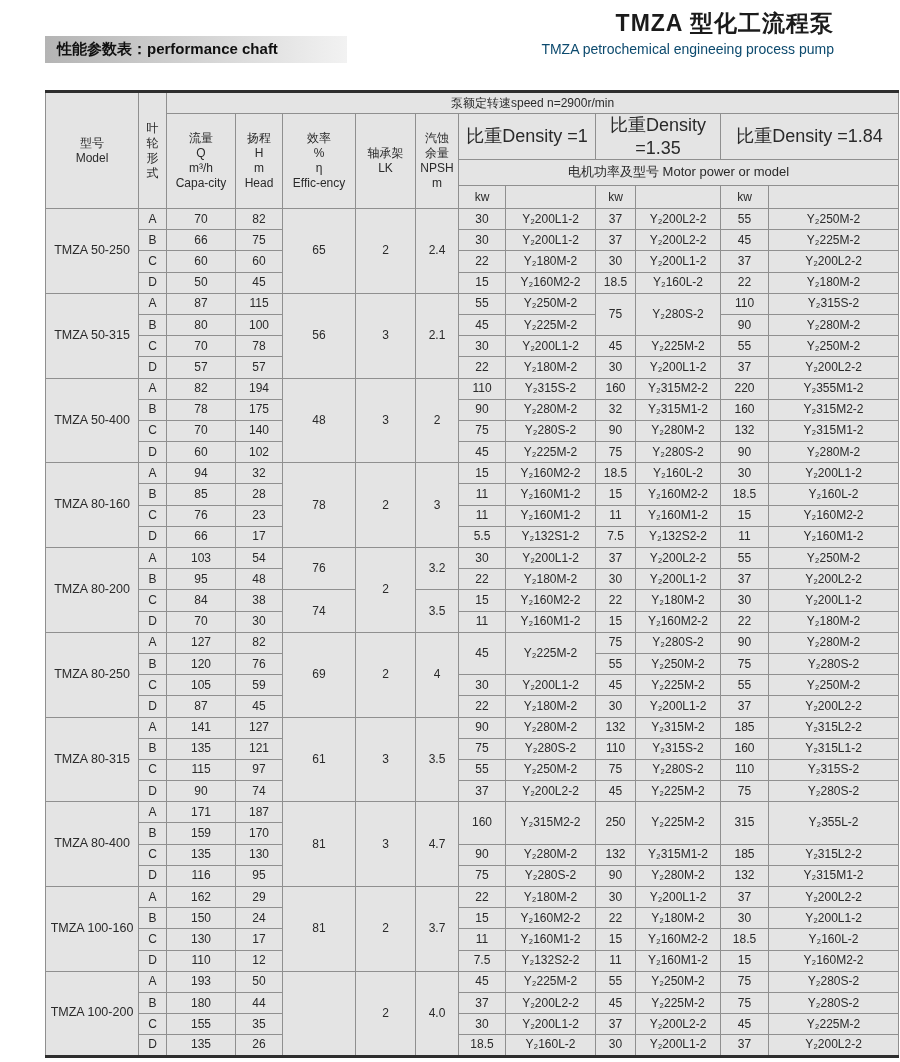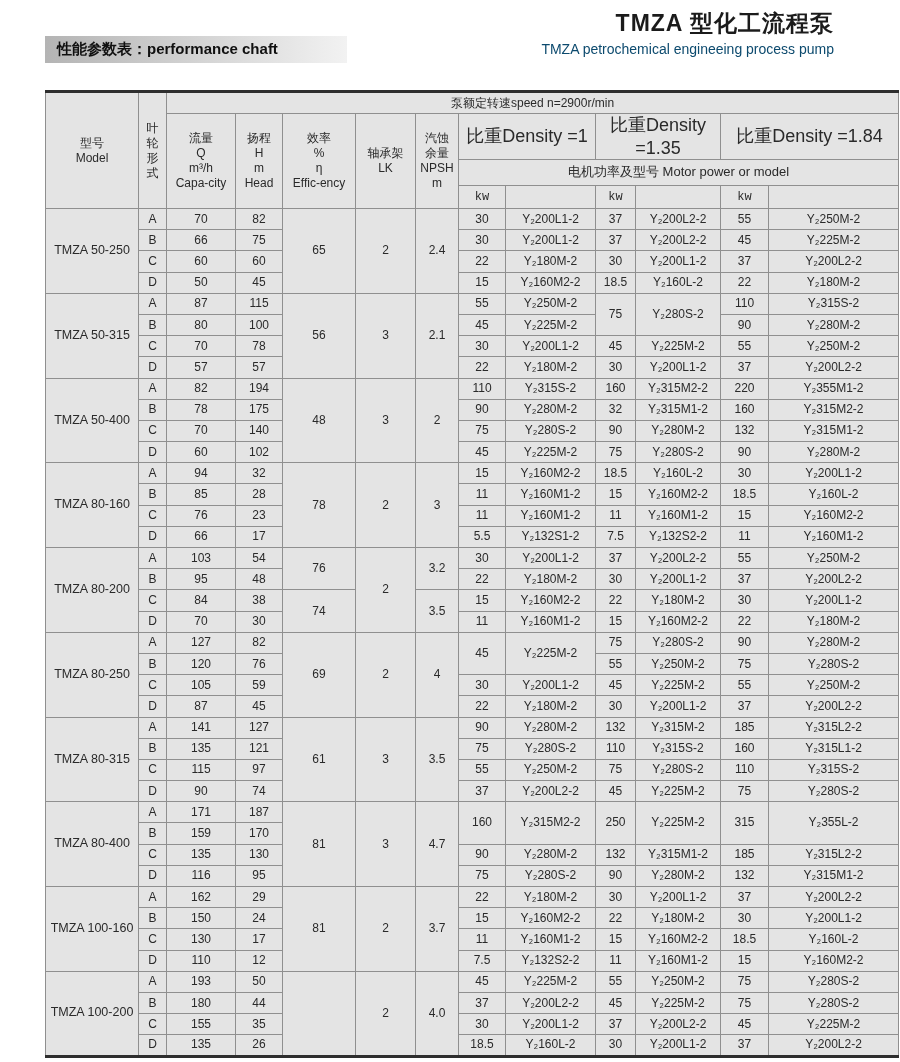--- a/index.html
+++ b/index.html
@@ -25,21 +25,21 @@
   }
   .perf th,.perf td{
     border:1px solid #8f8f8f;background:#e4e4e4;
     text-align:center;vertical-align:middle;
     font-weight:normal;padding:0 1px;white-space:pre-line;line-height:1.25;
     overflow:hidden;
   }
   .perf tr.h1 th{height:20px;}
   .perf tr.h2 th.density{height:36px;font-size:18px;}
   .perf tr.h3 th{height:25px;font-size:13px;}
-  .perf tr.h4 th{height:22px;font-family:Liberation Mono, monospace;}
+  .perf tr.h4 th{height:22px;}
   .perf tbody tr{height:21.2px;}
   .perf td[data-name="model-cell"]{font-size:12.5px;text-align:center;}
 </style>
 </head>
 <body>
 
 <div class="titles" data-name="title-block">
   <div class="title-cn" data-name="page-title-cn">TMZA 型化工流程泵</div>
   <div class="title-en" data-name="page-title-en">TMZA petrochemical engineeing process pump</div>
 </div>

